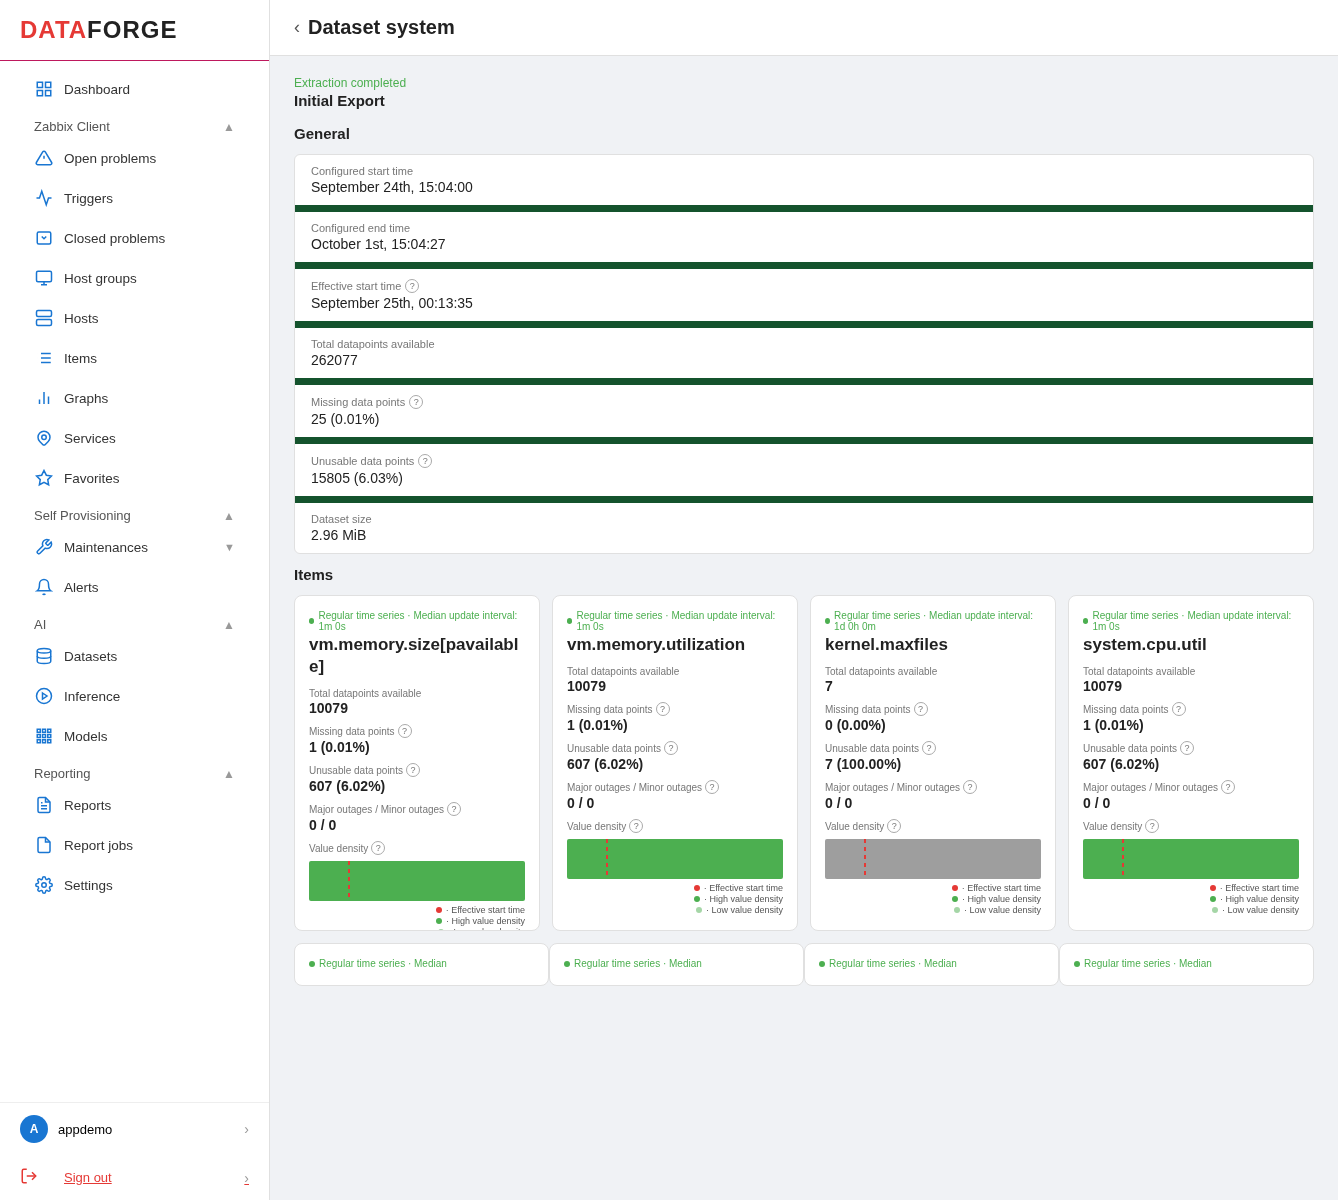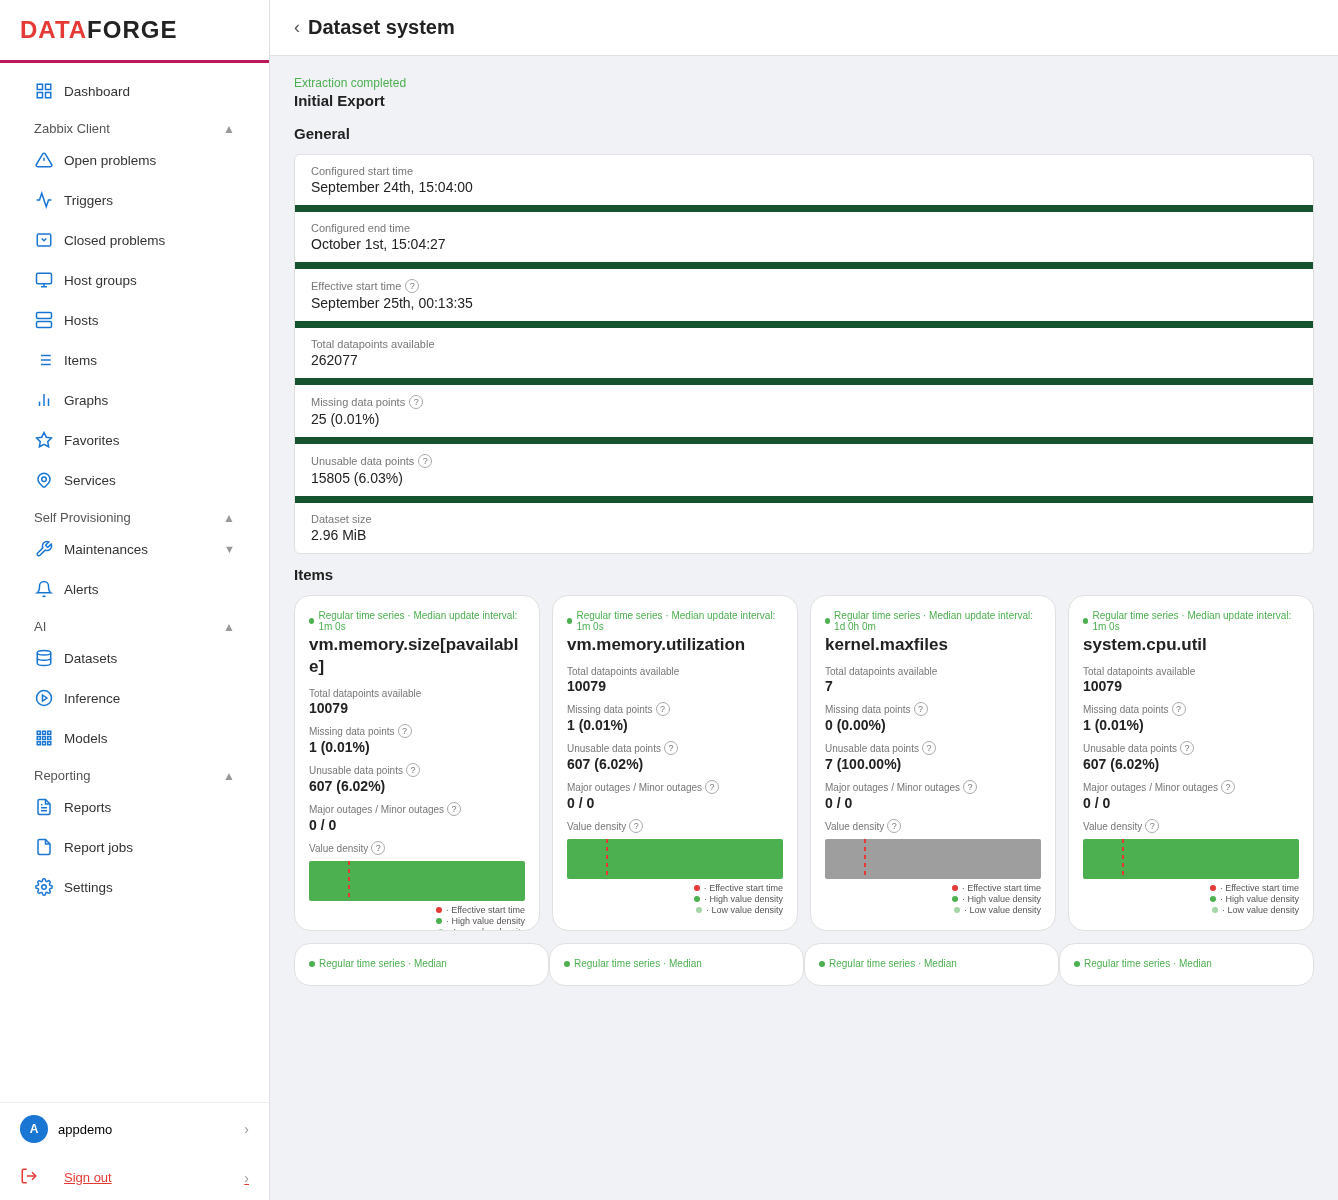--- a/index.html
+++ b/index.html
@@ -1,20 +1,20 @@
 <!DOCTYPE html>
 <html><head>
   <meta charset="utf-8">
   <style>
     * { box-sizing: border-box; margin: 0; padding: 0; }
     body { font-family: 'Segoe UI', Arial, sans-serif; background: #f0f2f5; display: flex; height: 1200px; overflow: hidden; font-size: 13px; }
 
     
     .sidebar { width: 270px; min-width: 270px; background: #fff; border-right: 1px solid #e0e0e0; display: flex; flex-direction: column; height: 1200px; overflow-y: auto; }
-    .logo { padding: 16px 20px; border-bottom: 3px solid #be185d; }
+    .logo { padding: 16px 20px; border-bottom: 1px solid #be185d; }
     .logo-text { font-size: 24px; font-weight: 700; letter-spacing: 1px; }
     .logo-data { color: #e53935; }
     .logo-forge { color: #222; }
 
     .nav-section { padding: 8px 14px; }
     .nav-item { display: flex; align-items: center; padding: 10px 20px; cursor: pointer; color: #333; gap: 10px; font-size: 13.5px; }
     .nav-item .icon { width: 20px; height: 20px; display: flex; align-items: center; justify-content: center; color: #1976d2; flex-shrink: 0; }
     .nav-item .label { flex: 1; }
     .nav-item .arrow { color: #999; font-size: 11px; }
 
@@ -42,21 +42,21 @@
 
     .info-card { background: #fff; border: 1px solid #e0e0e0; border-radius: 6px; margin-bottom: 12px; overflow: hidden; }
     .info-row { padding: 10px 16px; border-bottom: 7px solid #14532d; }
     .info-row:last-child { border-bottom: none; }
     .info-label { font-size: 11px; color: #777; margin-bottom: 2px; display: flex; align-items: center; gap: 4px; }
     .info-value { font-size: 14px; color: #222; font-weight: 400; }
     .help-icon { width: 14px; height: 14px; border-radius: 50%; border: 1px solid #aaa; display: inline-flex; align-items: center; justify-content: center; font-size: 9px; color: #777; cursor: pointer; }
 
     
     .items-grid { display: grid; grid-template-columns: repeat(4, 1fr); gap: 12px; }
-    .item-card { background: #fff; border: 1px solid #e0e0e0; border-radius: 16px; padding: 14px; overflow: hidden; }
+    .item-card { background: #fff; border: 1px solid #e0e0e0; border-radius: 8px; padding: 14px; overflow: hidden; }
     .item-type-label { font-size: 10px; color: #4caf50; margin-bottom: 2px; display: flex; align-items: center; gap: 4px; }
     .item-type-dot { width: 6px; height: 6px; border-radius: 50%; background: #4caf50; }
     .item-name { font-size: 17px; font-weight: 700; color: #222; margin-bottom: 10px; line-height: 1.3; word-break: break-all; }
     .item-stat-label { font-size: 10px; color: #777; margin-bottom: 1px; display: flex; align-items: center; gap: 3px; }
     .item-stat-value { font-size: 14px; font-weight: 600; color: #222; margin-bottom: 8px; }
 
     
     .density-chart { width: 100%; height: 55px; position: relative; margin-top: 6px; }
     .density-bar { width: 100%; height: 40px; border-radius: 2px; position: relative; overflow: hidden; }
     .density-green { background: #4caf50; }
@@ -171,34 +171,34 @@
             <line x1="12" y1="20" x2="12" y2="4"></line>
             <line x1="6" y1="20" x2="6" y2="14"></line>
           </svg>
       </span>
       <span class="label">Graphs</span>
     </div>
 
     <div class="nav-item">
       <span class="icon">
         <svg width="18" height="18" viewBox="0 0 24 24" fill="none" stroke="#1976d2" stroke-width="2">
-            <polygon points="12 2 15.09 8.26 22 9.27 17 14.14 18.18 21.02 12 17.77 5.82 21.02 7 14.14 2 9.27 8.91 8.26 12 2"></polygon>
-          </svg>
-      </span>
-      <span class="label">Favorites</span>
-    </div>
-
-    <div class="nav-item">
-      <span class="icon">
-        <svg width="18" height="18" viewBox="0 0 24 24" fill="none" stroke="#1976d2" stroke-width="2">
             <path d="M17.657 16.657L13.414 20.9a1.998 1.998 0 01-2.827 0l-4.244-4.243a8 8 0 1111.314 0z"></path>
             <circle cx="12" cy="11" r="3"></circle>
           </svg>
       </span>
       <span class="label">Services</span>
+    </div>
+
+    <div class="nav-item">
+      <span class="icon">
+        <svg width="18" height="18" viewBox="0 0 24 24" fill="none" stroke="#1976d2" stroke-width="2">
+            <polygon points="12 2 15.09 8.26 22 9.27 17 14.14 18.18 21.02 12 17.77 5.82 21.02 7 14.14 2 9.27 8.91 8.26 12 2"></polygon>
+          </svg>
+      </span>
+      <span class="label">Favorites</span>
     </div>
 
     <div class="section-header">
       <span>Self Provisioning</span>
       <span class="chevron">▲</span>
     </div>
 
     <div class="nav-item">
       <span class="icon">
         <svg width="18" height="18" viewBox="0 0 24 24" fill="none" stroke="#1976d2" stroke-width="2">

